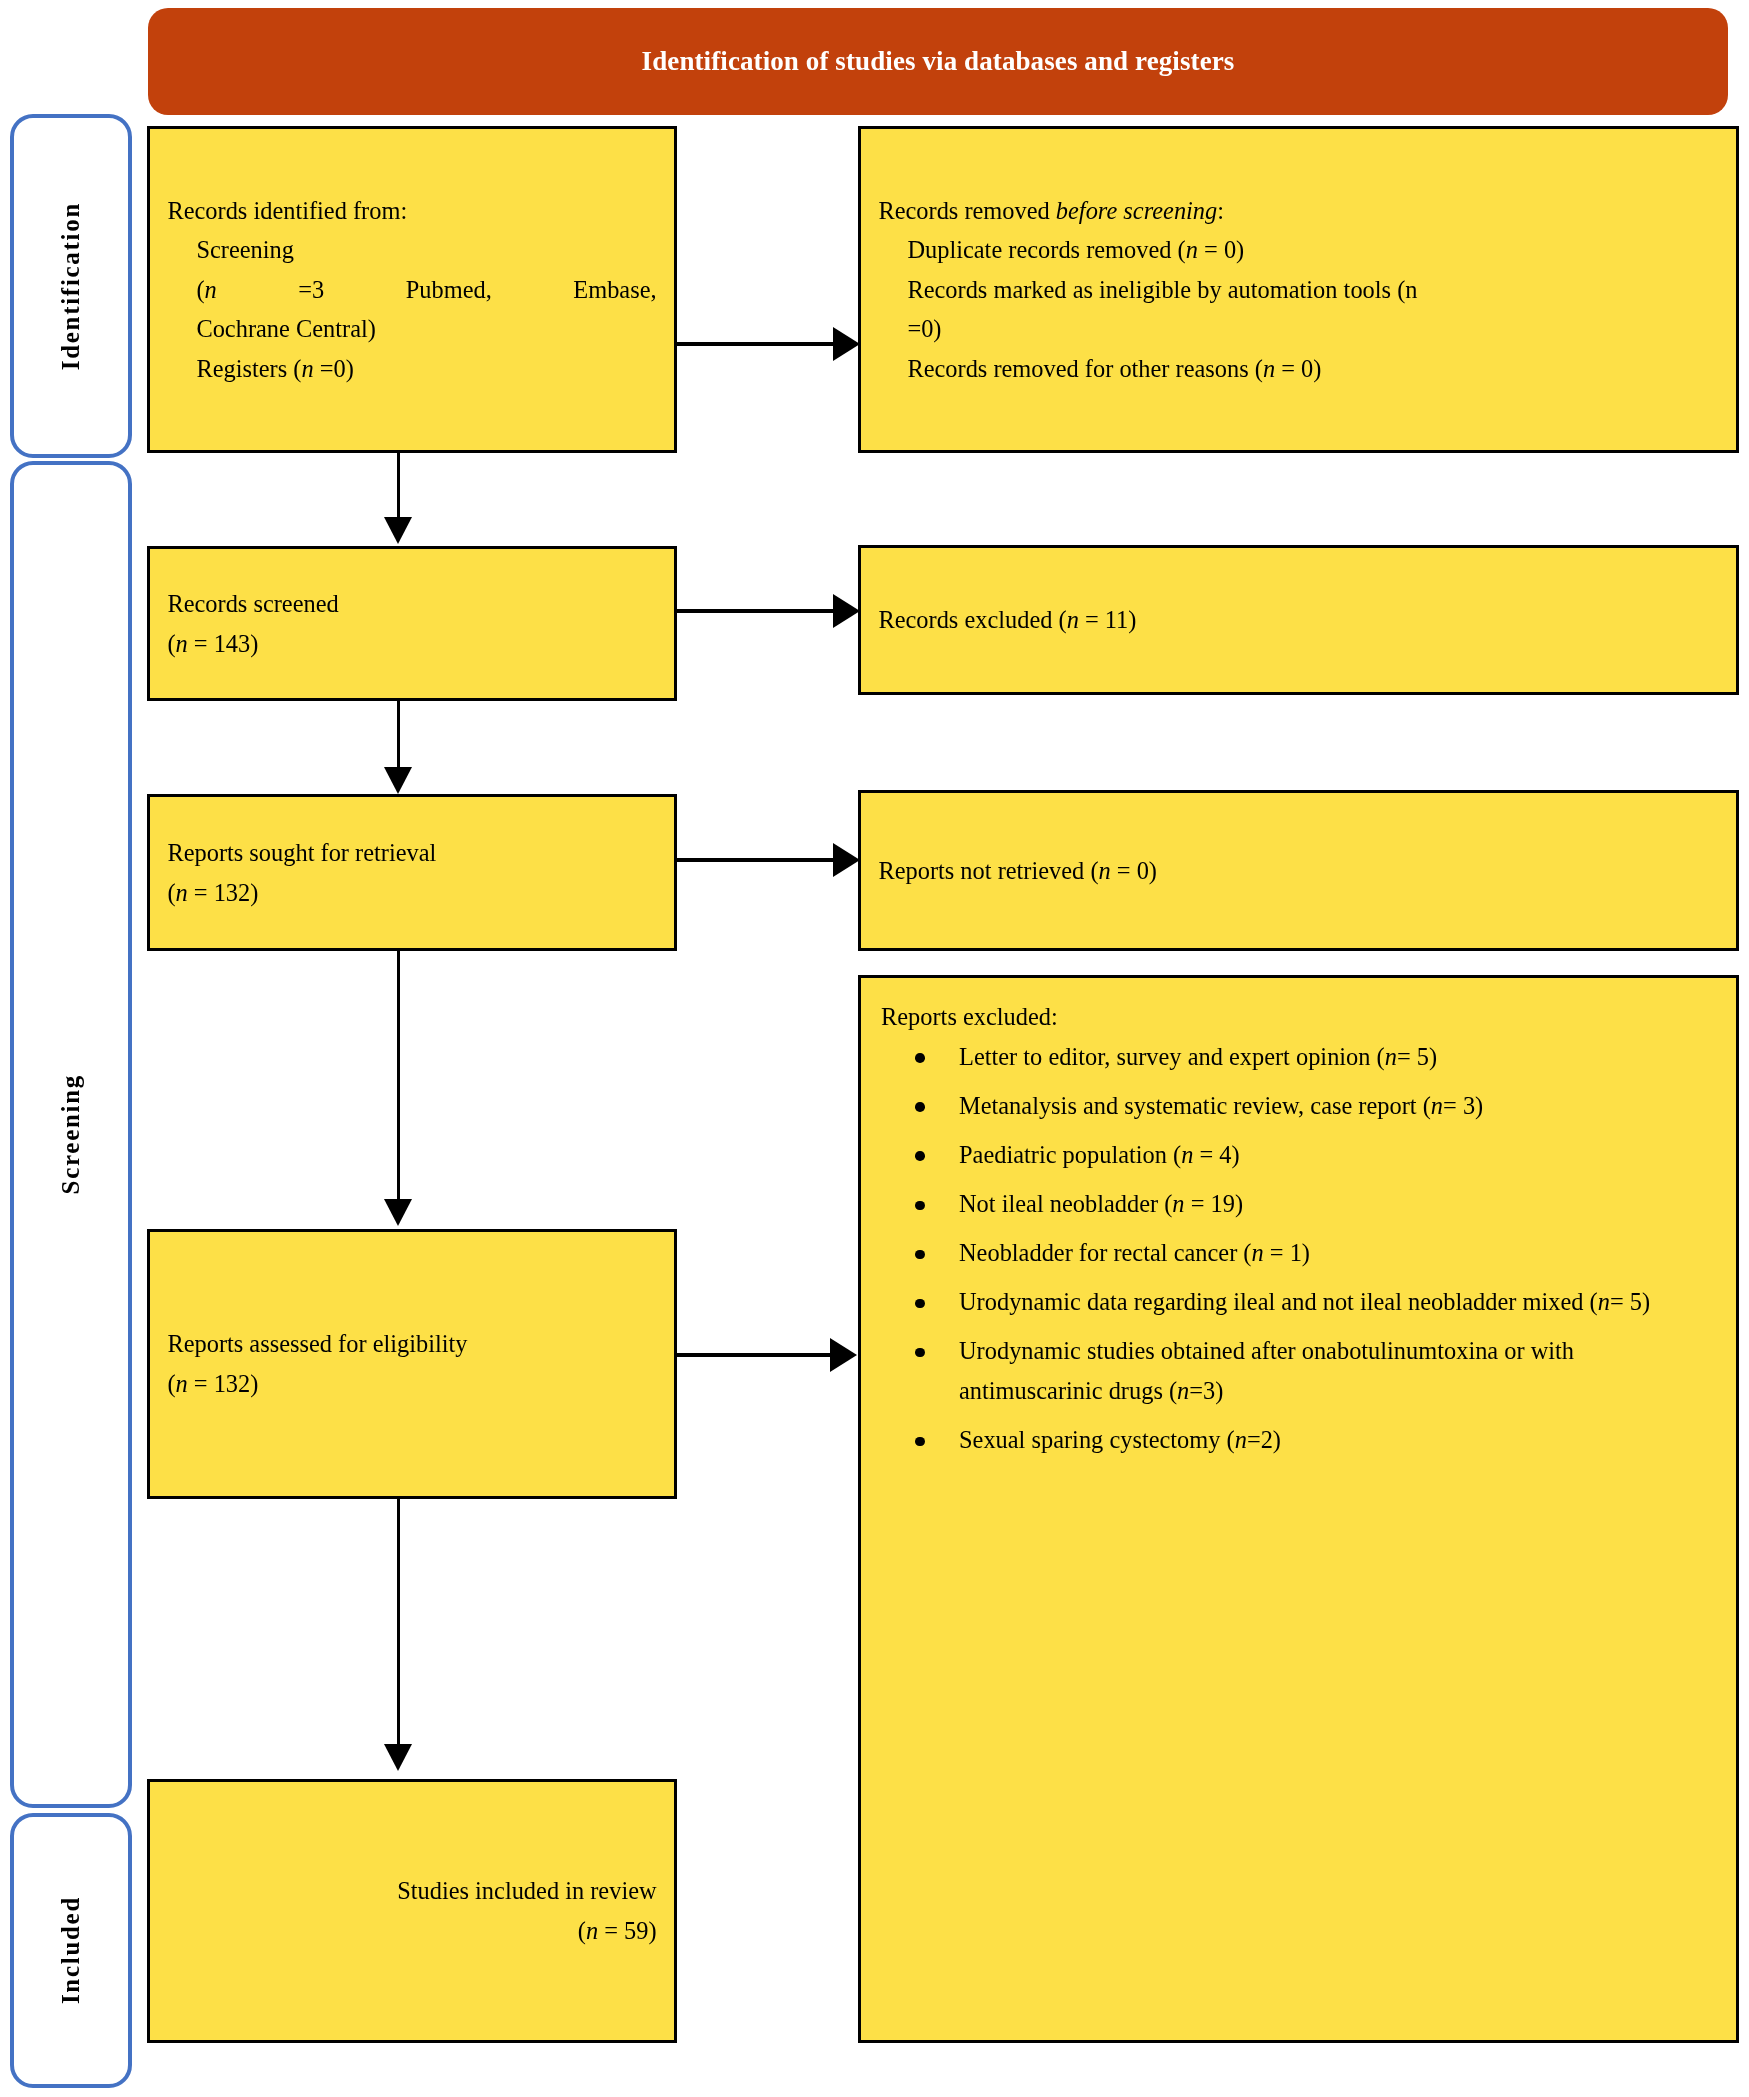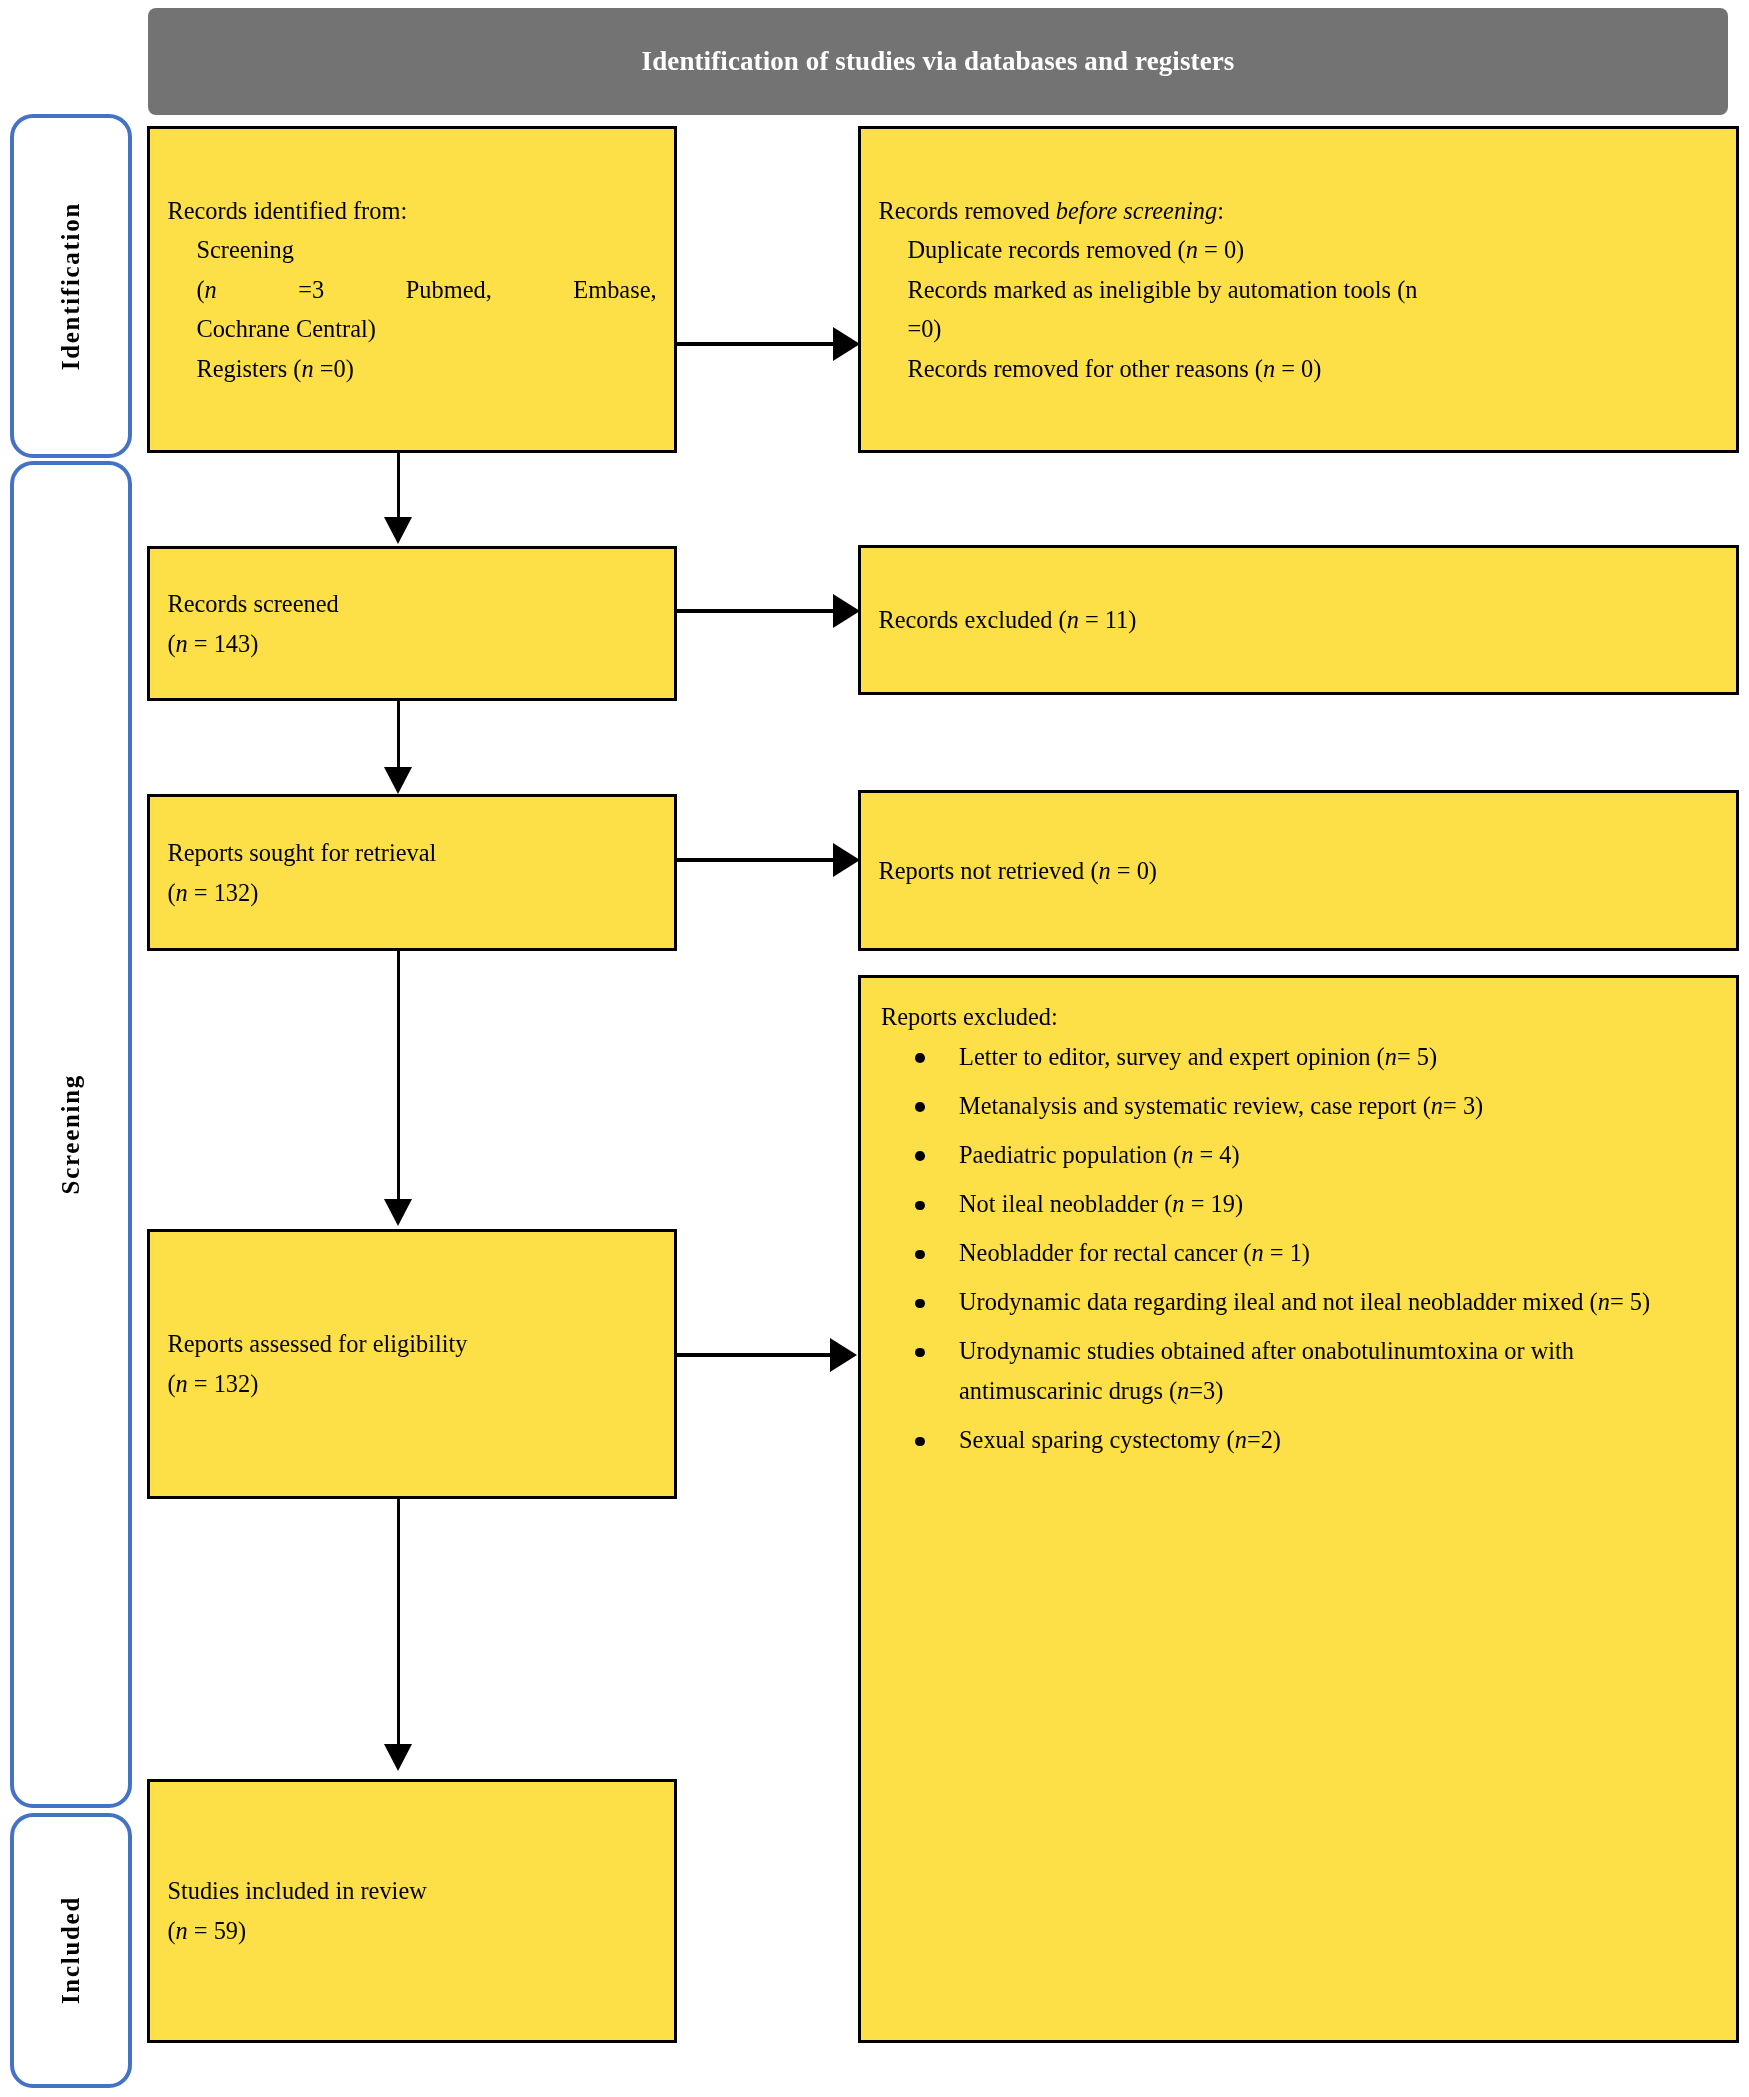--- a/index.html
+++ b/index.html
@@ -7,22 +7,22 @@
   #page{
     position:relative;
     width:1750px;
     height:2097px;
     background:#ffffff;
     overflow:hidden;
   }
   
   .banner{
     position:absolute;
-    background:#737373;
-    border-radius:8px;
+    background:#c2410c;
+    border-radius:20px;
     display:flex;
     align-items:center;
     justify-content:center;
     text-align:right;
   }
   .banner-title{
     color:#ffffff;
     font-weight:bold;
     font-size:27px;
     letter-spacing:0.1px;
@@ -198,19 +198,19 @@
       <li>Sexual sparing cystectomy (<i>n</i>=2)</li>
     </ul>
   </div>
 
   <div class="hline" style="left:677px;top:1353px;width:155px;"></div>
   <div class="arrow-right" style="left:830px;top:1338px;"></div>
 
   <div class="vline" style="left:397px;top:1499px;height:248px;"></div>
   <div class="arrow-down" style="left:384px;top:1744px;"></div>
 
-  <div class="box vcenter" style="left:147px;top:1779px;width:530px;height:264px;">
+  <div class="box vcenter" style="left:147px;top:1779px;width:530px;height:264px;text-align:right;">
     <span class="ln">Studies included in review</span>
     <span class="ln">(<i>n</i> = 59)</span>
   </div>
 
 </div>
 
 
 </body></html>

